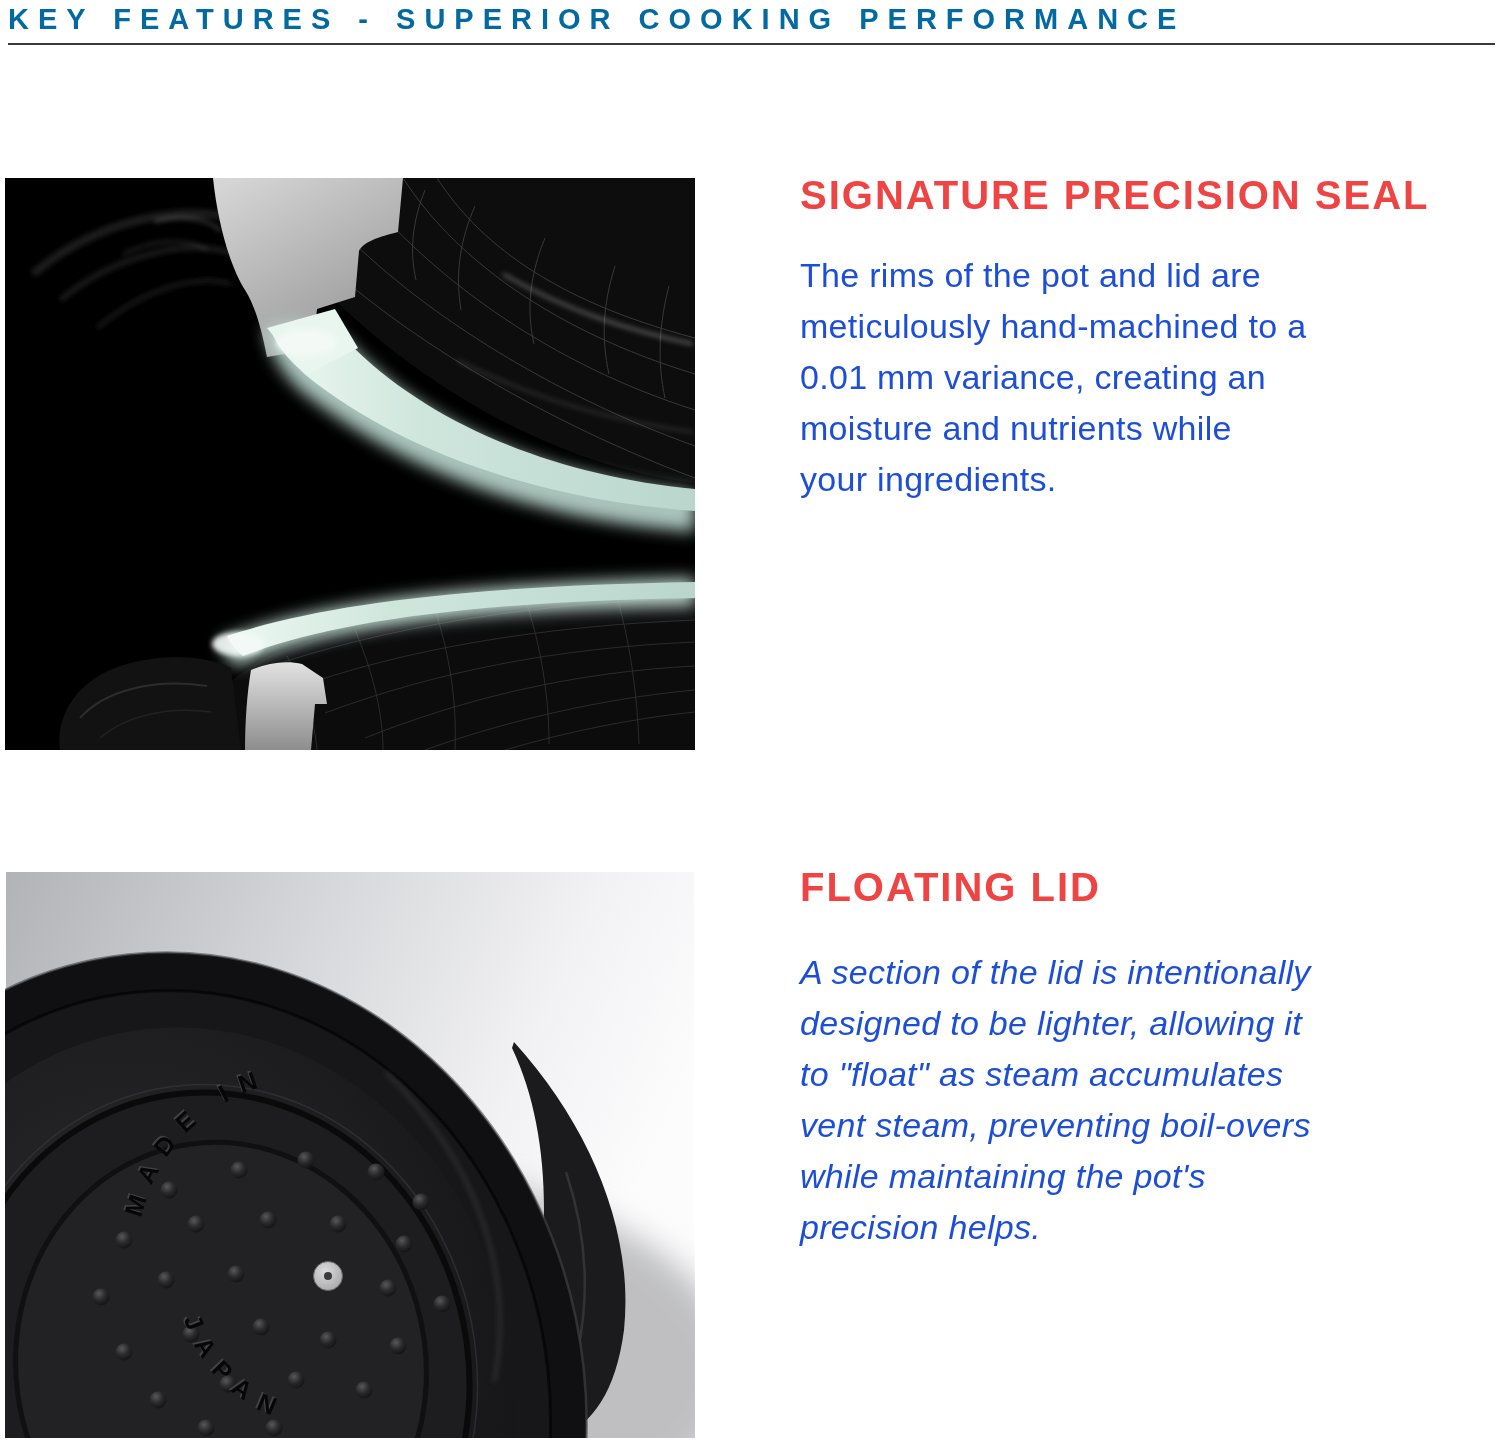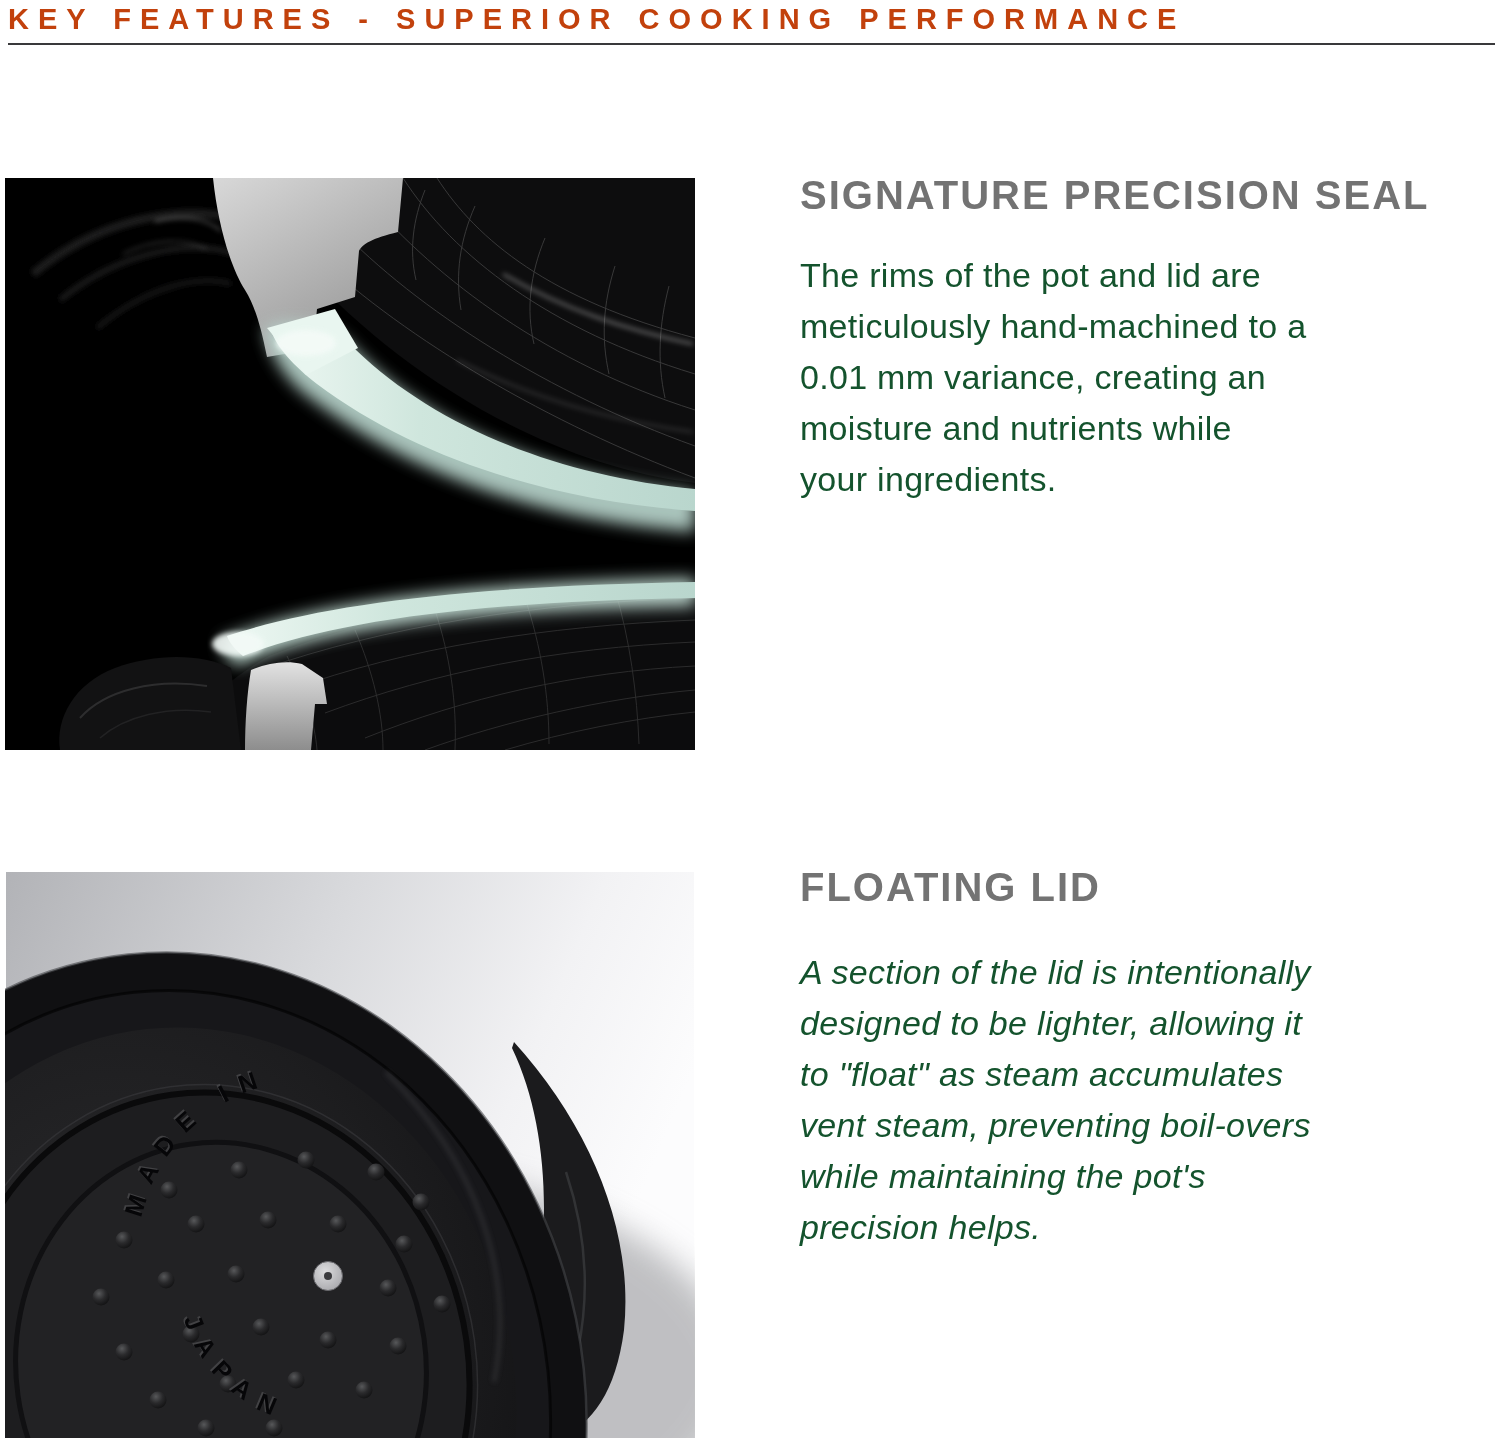--- a/index.html
+++ b/index.html
@@ -5,43 +5,43 @@
   html,body{margin:0;padding:0;background:#ffffff;}
   #page{
     position:relative;
     width:1500px;height:1445px;
     background:#ffffff;
     font-family:"Liberation Sans","DejaVu Sans",sans-serif;
     overflow:hidden;
   }
   .page-title{
     position:absolute;left:8px;top:3px;
-    font-size:29px;font-weight:700;color:#c2410c;
+    font-size:29px;font-weight:700;color:#0369a1;
     letter-spacing:9px;word-spacing:2px;white-space:nowrap;
   }
   .rule{
     position:absolute;left:8px;top:43px;width:1487px;height:2px;
     background:#39393b;
   }
   .figure{
     position:absolute;left:5px;width:690px;
   }
   .figure svg{display:block;width:100%;height:100%;}
   #figure-seal{top:178px;height:572px;}
   #figure-lid{top:872px;height:566px;}
   .section-heading{
     position:absolute;left:800px;
-    font-size:40px;font-weight:700;color:#737373;
+    font-size:40px;font-weight:700;color:#ef4444;
     letter-spacing:2px;white-space:nowrap;line-height:1;
   }
   #heading-seal{top:175px;}
   #heading-lid{top:867px;}
   .section-body{
     position:absolute;left:800px;width:690px;
-    font-size:34px;font-weight:400;color:#14532d;
+    font-size:34px;font-weight:400;color:#1d4ed8;
     letter-spacing:0.3px;
   }
   .section-body .line{line-height:51px;white-space:nowrap;}
   #body-seal{top:250px;}
   #body-lid{top:947px;font-style:italic;}
 </style>
 </head>
 <body>
 
 <div id="page">

